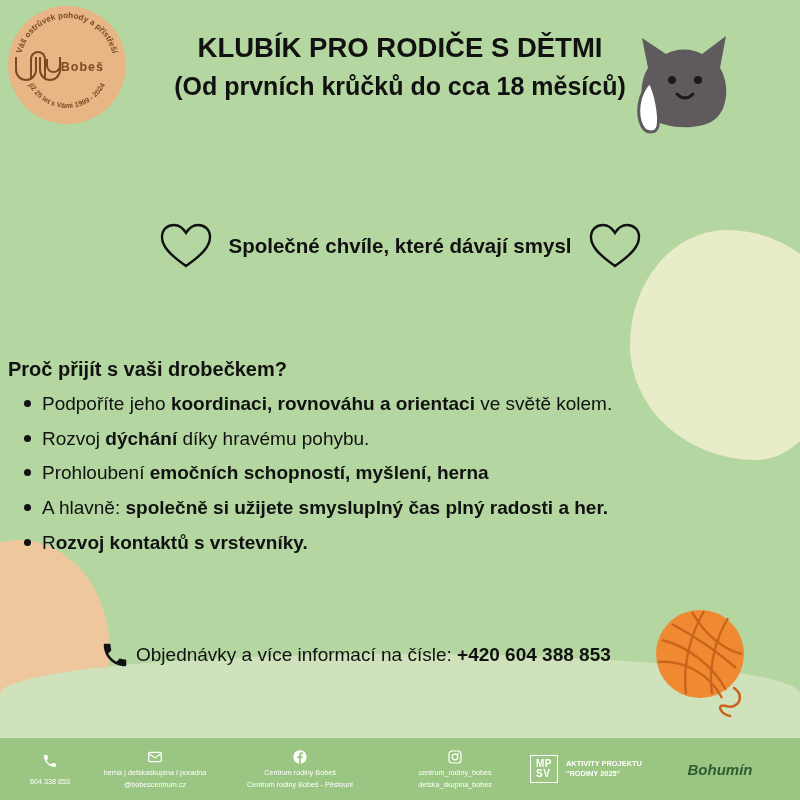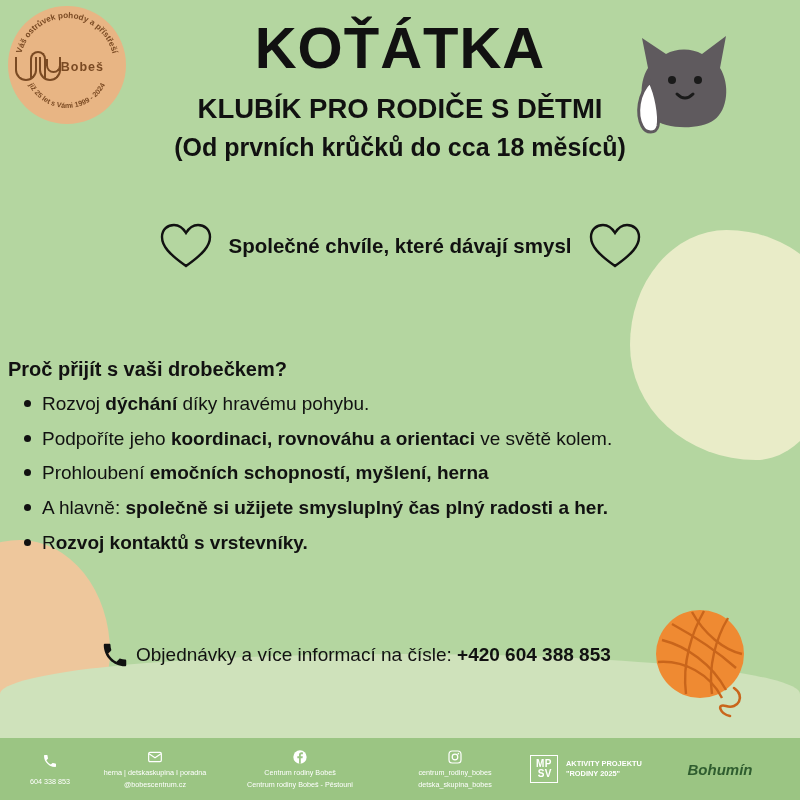--- a/index.html
+++ b/index.html
@@ -134,21 +134,21 @@
   .f-lines { font-size: 7.2px; color: #ffffff; text-align: center; line-height: 1.25; }
   .f-ico { width: 16px; height: 16px; }
   .f-i1 { width: 80px; gap: 8px; }
   .f-i2 { width: 130px; }
   .f-i3 { width: 160px; }
   .f-i4 { width: 150px; }
   .f-i5 { width: 130px; flex-direction: row; gap: 8px; }
   .f-i6 { width: 120px; }
   .mpsv {
     border: 1.6px solid #fff; color: #fff; font-weight: bold;
-    font-size: 10px; line-height: 1; padding: 3px 5px; text-align: right;
+    font-size: 10px; line-height: 1; padding: 3px 5px; text-align: left;
   }
   .mpsv div { letter-spacing: .5px; }
   .proj { font-size: 7.4px; color: #fff; font-weight: bold; text-align: left; line-height: 1.3; }
   .bohumin { font-size: 15px; font-weight: bold; color: #2f5d2f; font-style: italic; }
 </style>
 </head>
 <body>
 
 <div class="bg-right-blob"></div>
 <div class="bg-left-blob"></div>
@@ -180,43 +180,42 @@
   <svg viewBox="0 0 120 120" width="120" height="120">
     <path d="M20 96 C8 86 6 62 16 46 L10 16 L34 32 C44 26 60 26 70 32 L94 14 L88 46 C98 62 96 88 82 98 C68 108 34 108 20 96 Z" fill="#5f5a5e"></path>
     <path d="M18 60 C6 72 4 92 10 104 C14 112 24 112 26 104 C28 94 24 72 18 60 Z" fill="#ffffff" stroke="#5f5a5e" stroke-width="3"></path>
     <circle cx="40" cy="58" r="4" fill="#1a1a1a"></circle>
     <circle cx="66" cy="58" r="4" fill="#1a1a1a"></circle>
     <path d="M45 72 Q53 80 61 72" stroke="#1a1a1a" stroke-width="3" fill="none" stroke-linecap="round"></path>
   </svg>
 </div>
 
 <div class="title-block">
-  <div class="title-main">KOŤÁTKA</div>
   <div class="title-sub1">KLUBÍK PRO RODIČE S DĚTMI</div>
   <div class="title-sub2">(Od prvních krůčků do cca 18 měsíců)</div>
 </div>
 
 <div class="slogan-row">
   <svg width="54" height="48" viewBox="0 0 54 48">
     <path d="M27 44 C10 32 3 24 3 15 C3 7 9 3 15 3 C20 3 24 6 27 11 C30 6 34 3 39 3 C45 3 51 7 51 15 C51 24 44 32 27 44 Z" fill="none" stroke="#111" stroke-width="2.4"></path>
   </svg>
   <div class="slogan-text">Společné chvíle, které dávají smysl</div>
   <svg width="54" height="48" viewBox="0 0 54 48">
     <path d="M27 44 C10 32 3 24 3 15 C3 7 9 3 15 3 C20 3 24 6 27 11 C30 6 34 3 39 3 C45 3 51 7 51 15 C51 24 44 32 27 44 Z" fill="none" stroke="#111" stroke-width="2.4"></path>
   </svg>
 </div>
 
 <div class="body-wrap">
   <div class="q-head">Proč přijít s vaši drobečkem?</div>
   <ul class="benefits">
     <li>
+      <span>Podpoříte jeho </span><b>koordinaci, rovnováhu a orientaci</b><span> ve světě kolem.</span>
+    </li>
+    <li>
       <span>Rozvoj </span><b>dýchání</b><span> díky hravému pohybu.</span>
-    </li>
-    <li>
-      <span>Podpoříte jeho </span><b>koordinaci, rovnováhu a orientaci</b><span> ve světě kolem.</span>
     </li>
     <li>
       <span>Prohloubení </span><b>emočních schopností, myšlení, herna</b><span></span>
     </li>
     <li>
       <span>A hlavně: </span><b>společně si užijete smysluplný čas plný radosti a her.</b><span></span>
     </li>
     <li>
       <span>R</span><b>ozvoj kontaktů s vrstevníky.</b><span></span>
     </li>

